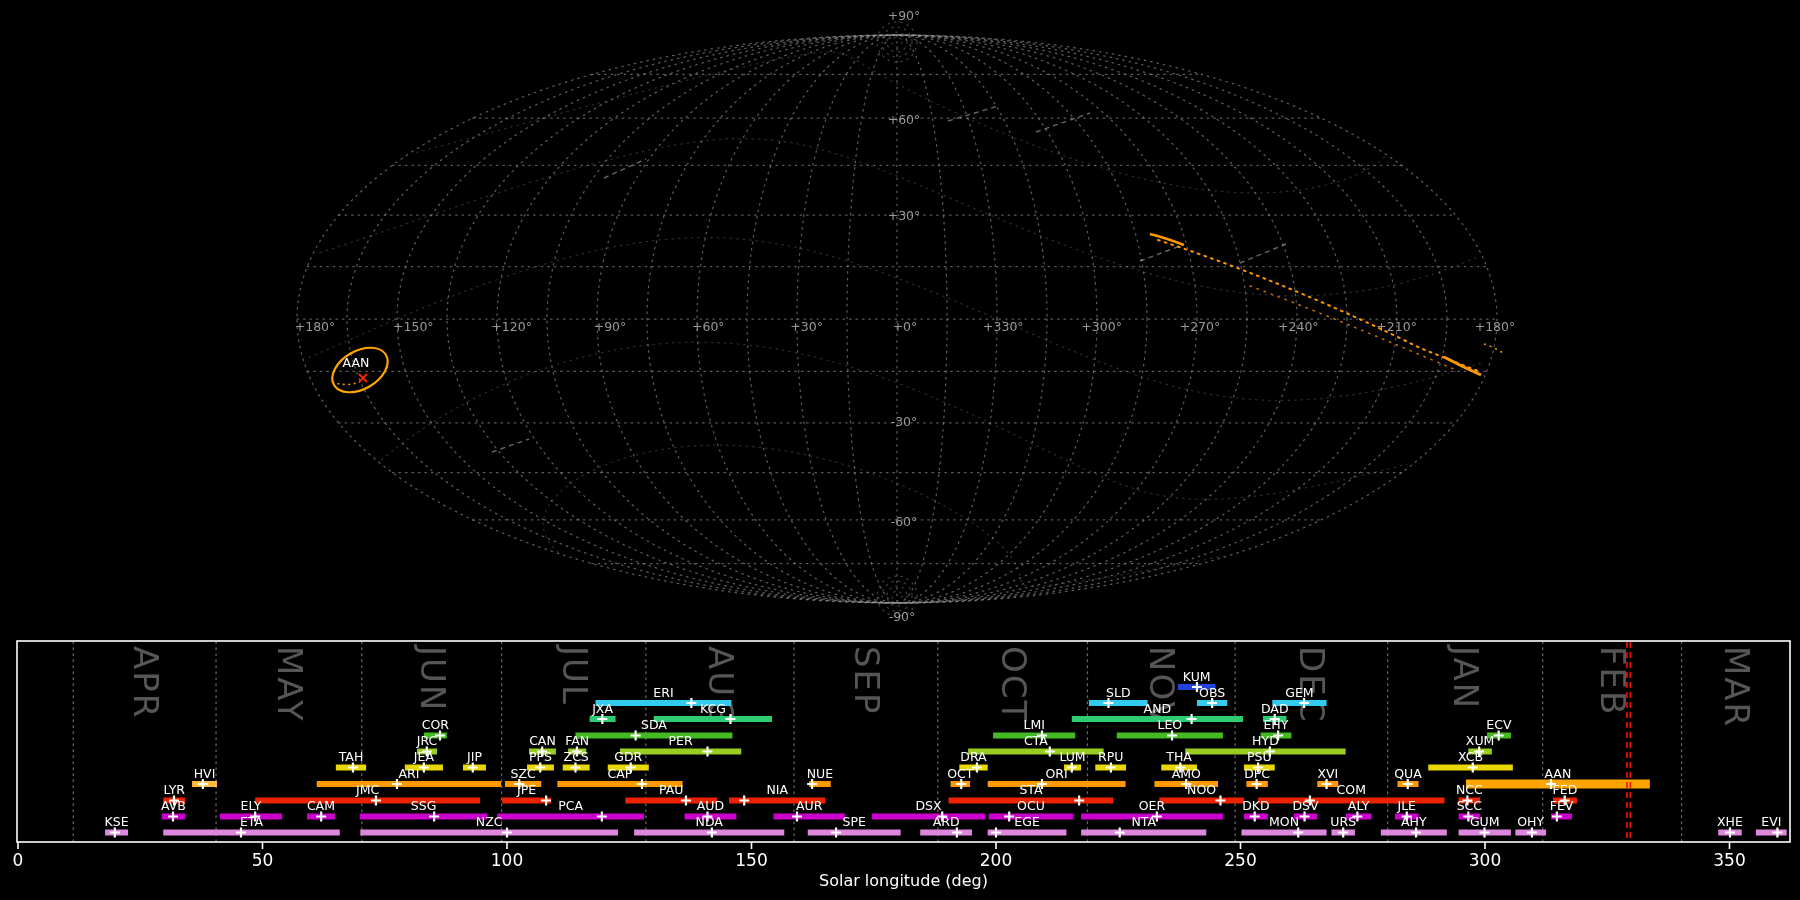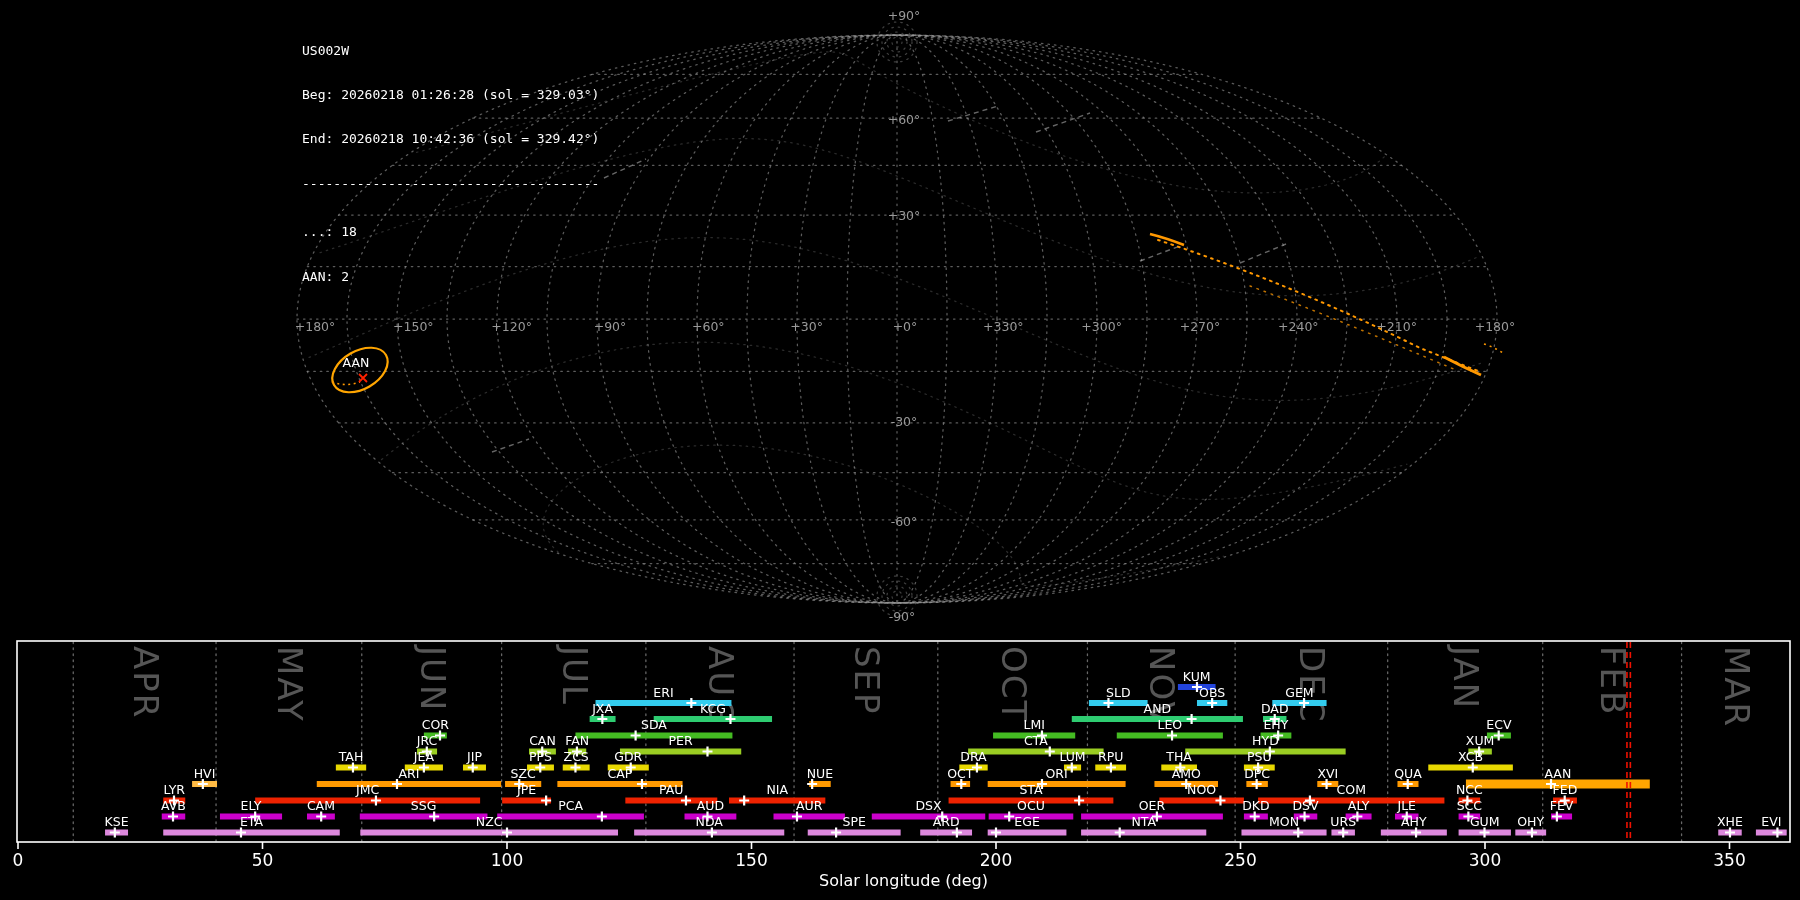--- a/index.html
+++ b/index.html
@@ -7,28 +7,20 @@
          font-family:"DejaVu Sans",sans-serif;}
   #station-info{position:absolute;left:302px;top:14px;color:#fff;
     font-family:"DejaVu Sans Mono",monospace;font-size:13px;line-height:14.8px;white-space:pre;}
   svg{position:absolute;left:0;top:0;}
   text{font-family:"DejaVu Sans",sans-serif;}
 </style>
 </head>
 <body>
 
 <div id="stage">
-  <div id="station-info">
-    <div>US002W</div>
-    <div>Beg: 20260218 01:26:28 (sol = 329.03°)</div>
-    <div>End: 20260218 10:42:36 (sol = 329.42°)</div>
-    <div>--------------------------------------</div>
-    <div style="margin-top:4px">...: 18</div>
-    <div>AAN: 2</div>
-  </div>
   <svg id="scene" width="1800" height="900">
       <g>
         <g>
           <ellipse cx="897" cy="319" rx="600" ry="284" stroke="#9a9a9a" fill="none" stroke-width="1.25" stroke-dasharray="1.5 5" stroke-linecap="round" opacity="0.6"></ellipse>
           <ellipse cx="897" cy="319" rx="50" ry="284" stroke="#9a9a9a" fill="none" stroke-width="1.25" stroke-dasharray="1.5 5" stroke-linecap="round" opacity="0.6"></ellipse>
           <ellipse cx="897" cy="319" rx="100" ry="284" stroke="#9a9a9a" fill="none" stroke-width="1.25" stroke-dasharray="1.5 5" stroke-linecap="round" opacity="0.6"></ellipse>
           <ellipse cx="897" cy="319" rx="150" ry="284" stroke="#9a9a9a" fill="none" stroke-width="1.25" stroke-dasharray="1.5 5" stroke-linecap="round" opacity="0.6"></ellipse>
           <ellipse cx="897" cy="319" rx="200" ry="284" stroke="#9a9a9a" fill="none" stroke-width="1.25" stroke-dasharray="1.5 5" stroke-linecap="round" opacity="0.6"></ellipse>
           <ellipse cx="897" cy="319" rx="250" ry="284" stroke="#9a9a9a" fill="none" stroke-width="1.25" stroke-dasharray="1.5 5" stroke-linecap="round" opacity="0.6"></ellipse>
           <ellipse cx="897" cy="319" rx="300" ry="284" stroke="#9a9a9a" fill="none" stroke-width="1.25" stroke-dasharray="1.5 5" stroke-linecap="round" opacity="0.6"></ellipse>

